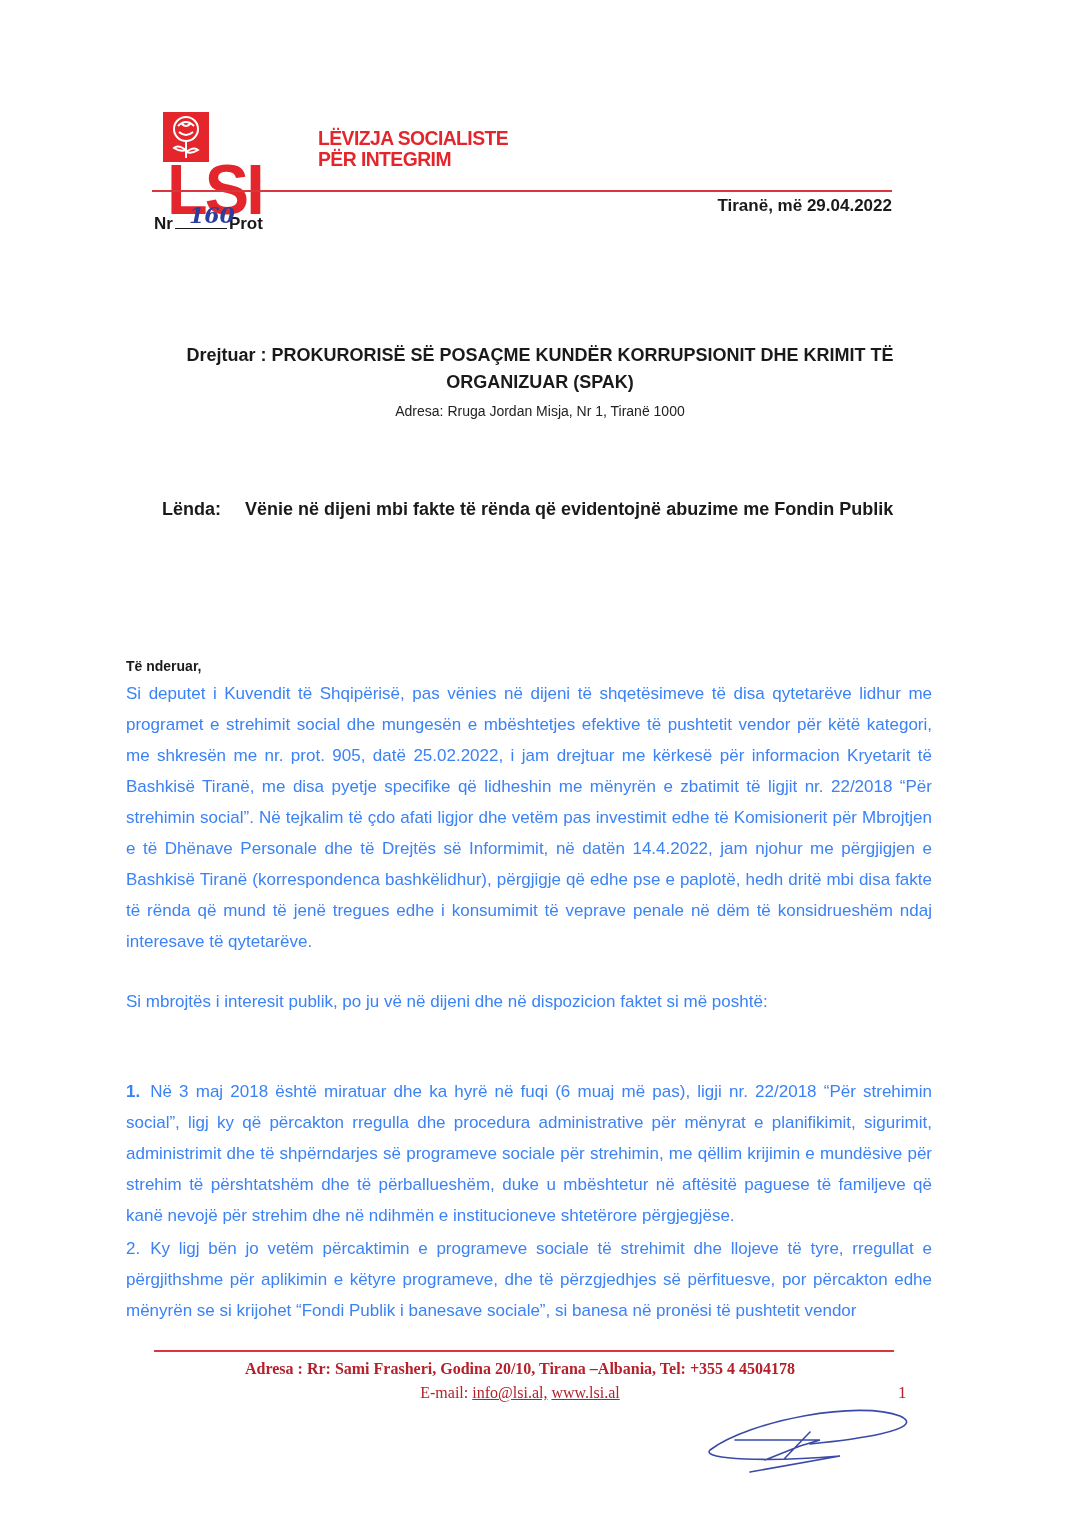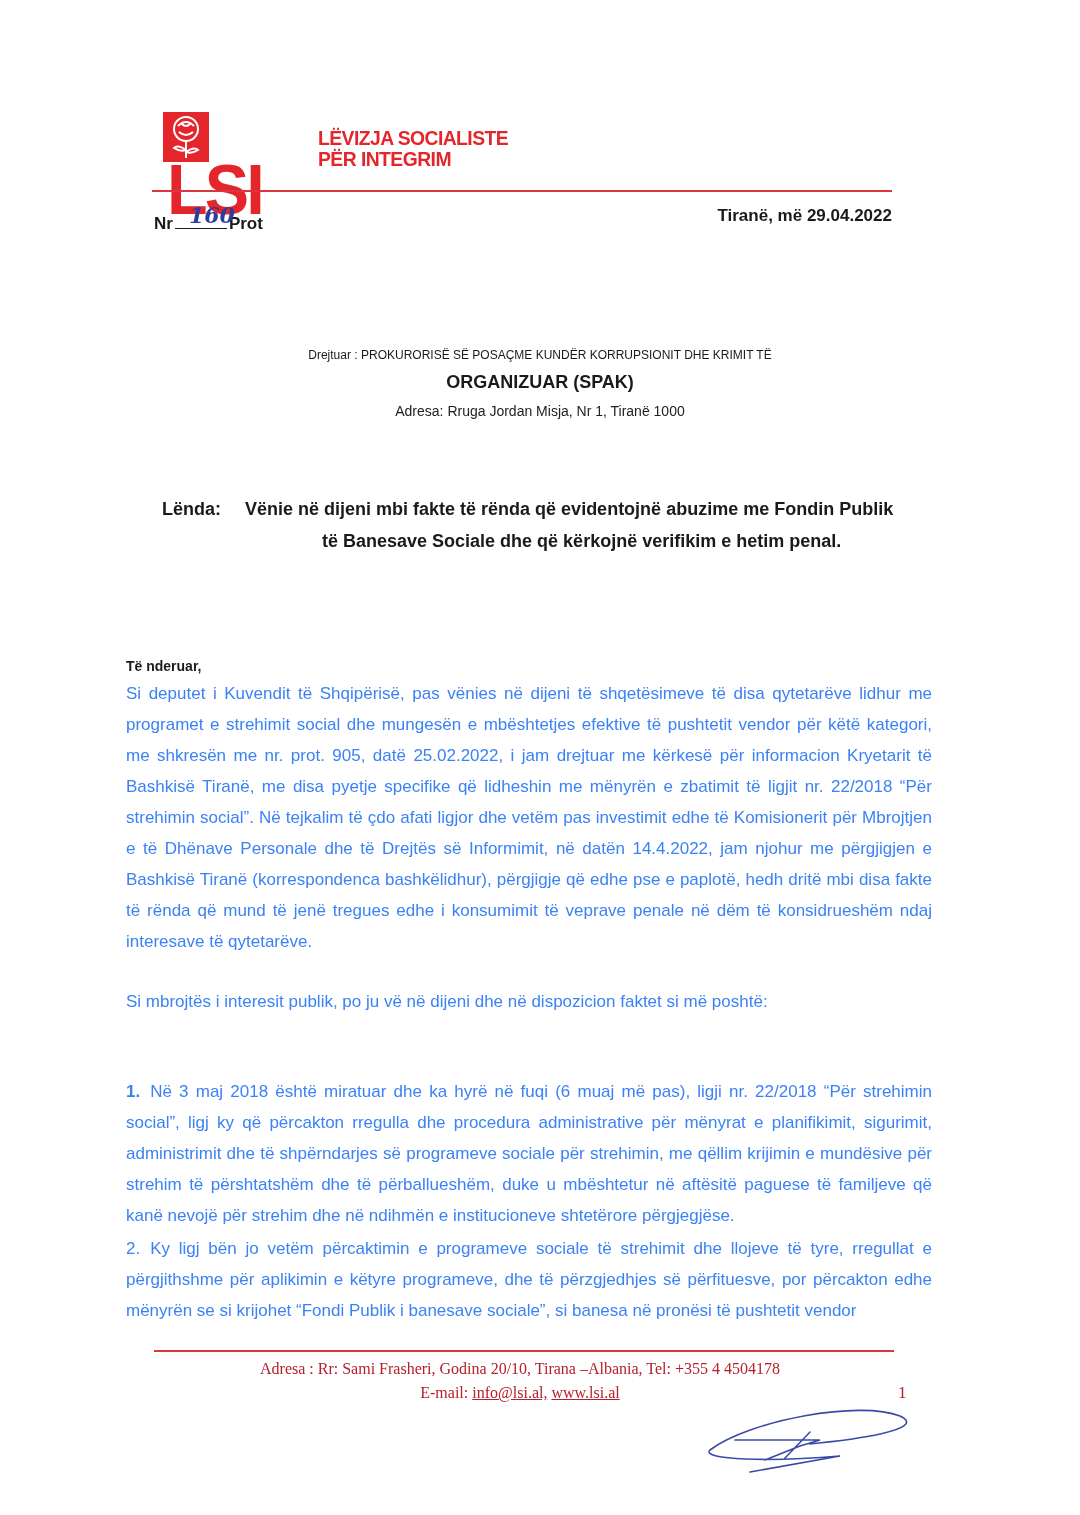--- a/index.html
+++ b/index.html
@@ -12,37 +12,37 @@
   .logo { left: 163px; top: 112px; width: 150px; height: 56px; display: flex; align-items: stretch; flex-direction: column; }
   .rose-box { width: 46px; height: 56px; background: #e4262c; display: flex; align-items: center; justify-content: center; }
   .lsi-letters { font-family: "Liberation Sans", sans-serif; font-weight: 700; color: #e4262c; font-size: 70px; line-height: 56px; letter-spacing: -3px; margin-left: 4px; transform: scaleX(0.95); transform-origin: left; }
   .org-name { left: 318px; top: 127px; color: #e4262c; font-weight: 700; font-size: 21px; line-height: 21px; letter-spacing: -0.6px; transform: scaleX(0.92); transform-origin: left; }
   .red-rule { left: 152px; width: 740px; height: 2px; background: #d9363e; }
   .top-rule { top: 190px; }
   .bottom-rule { top: 1350px; left: 154px; }
   .nr-line { left: 154px; top: 214px; font-weight: 700; font-size: 17px; display: flex; align-items: baseline; }
   .nr-num { display: inline-block; width: 52px; border-bottom: 1.5px solid #1a1a1a; margin: 0 2px; position: relative; height: 14px; text-decoration: underline; }
   .nr-hand { position: absolute; left: 14px; top: -12px; font-family: "DejaVu Serif", serif; font-style: italic; color: #2d3d9c; font-size: 22px; }
-  .date-line { right: 188px; top: 206px; font-weight: 700; font-size: 17px; }
+  .date-line { right: 188px; top: 196px; font-weight: 700; font-size: 17px; }
   .addr-block { left: 130px; width: 820px; text-align: center; }
-  .to-line { top: 340px; font-weight: 400; font-size: 12px; line-height: 30px; }
+  .to-line { top: 340px; font-weight: 700; font-size: 18px; line-height: 30px; }
   .to-line2 { top: 372px; font-weight: 700; font-size: 18px; }
   .spak-addr { top: 403px; font-size: 14px; color: #222; }
   .subject { left: 162px; top: 493px; width: 780px; font-weight: 700; font-size: 18px; line-height: 32px; }
   .subject .label { display: inline-block; width: 78px; }
   .subject .line2 { padding-left: 160px; display: block; }
   .salutation { left: 126px; top: 658px; font-weight: 700; font-size: 14px; }
   .para { left: 126px; width: 806px; font-size: 17px; line-height: 31px; text-align: justify; color: #3b82f6; }
   .p1 { top: 678px; }
   .p2 { top: 986px; }
   .p3 { top: 1076px; }
   .p4 { top: 1233px; }
   .para .num { font-weight: 700; margin-right: 10px; }
   .footer { left: 150px; width: 740px; text-align: center; font-family: "Liberation Serif", serif; color: #b5202a; font-size: 16px; }
-  .footer1 { top: 1360px; }
+  .footer1 { top: 1360px; font-weight: bold; }
   .footer2 { top: 1384px; }
   .footer2 span.u { text-decoration: underline; }
   .page-num { left: 898px; top: 1383px; font-family: "Liberation Serif", serif; color: #b5202a; font-size: 17px; }
   .signature { left: 690px; top: 1400px; width: 240px; height: 80px; }
 </style>
 </head>
 <body>
 
 <div class="abs logo">
   <div class="rose-box">
@@ -72,21 +72,20 @@
 </div>
 <div class="abs date-line">Tiranë, më 29.04.2022</div>
 
 <div class="abs addr-block to-line">Drejtuar : PROKURORISË SË POSAÇME  KUNDËR KORRUPSIONIT DHE KRIMIT TË</div>
 <div class="abs addr-block to-line2">ORGANIZUAR (SPAK)</div>
 <div class="abs addr-block spak-addr">Adresa: Rruga Jordan Misja, Nr 1, Tiranë 1000</div>
 
 <div class="abs subject">
   <span class="label">Lënda:</span>
   <span>Vënie në dijeni mbi fakte të rënda që evidentojnë abuzime me Fondin Publik</span>
-  <span class="line2">të Banesave Sociale  dhe që kërkojnë verifikim e hetim penal.</span>
 </div>
 
 <div class="abs salutation">Të nderuar,</div>
 
 <div class="abs para p1">Si deputet i Kuvendit të Shqipërisë, pas vënies në dijeni të shqetësimeve të disa qytetarëve lidhur me programet e strehimit social dhe mungesën e mbështetjes efektive të pushtetit vendor për këtë kategori, me shkresën me nr. prot. 905, datë 25.02.2022, i jam drejtuar me kërkesë për informacion Kryetarit të Bashkisë Tiranë, me disa pyetje specifike që lidheshin me mënyrën e zbatimit të ligjit nr. 22/2018 “Për strehimin social”. Në tejkalim të çdo afati ligjor dhe vetëm pas investimit edhe të Komisionerit për Mbrojtjen e të Dhënave Personale dhe të Drejtës së Informimit, në datën 14.4.2022, jam njohur me përgjigjen e Bashkisë Tiranë (korrespondenca bashkëlidhur), përgjigje që edhe pse e paplotë, hedh dritë mbi disa fakte të rënda që mund të jenë tregues edhe i konsumimit të veprave penale në dëm të konsidrueshëm ndaj interesave të qytetarëve.</div>
 <div class="abs para p2">Si mbrojtës i interesit publik, po ju vë në dijeni dhe në dispozicion faktet si më poshtë:</div>
 <div class="abs para p3">
   <span class="num">1.</span><span>Në 3 maj 2018 është miratuar dhe ka hyrë në fuqi (6 muaj më pas), ligji nr. 22/2018 “Për strehimin social”, ligj ky që përcakton rregulla dhe procedura administrative për mënyrat e planifikimit, sigurimit, administrimit dhe të shpërndarjes së programeve sociale për strehimin, me qëllim krijimin e mundësive për strehim të përshtatshëm dhe të përballueshëm, duke u mbështetur në aftësitë paguese të familjeve që kanë nevojë për strehim dhe në ndihmën e institucioneve shtetërore përgjegjëse.</span>
 </div>
 <div class="abs para p4">

